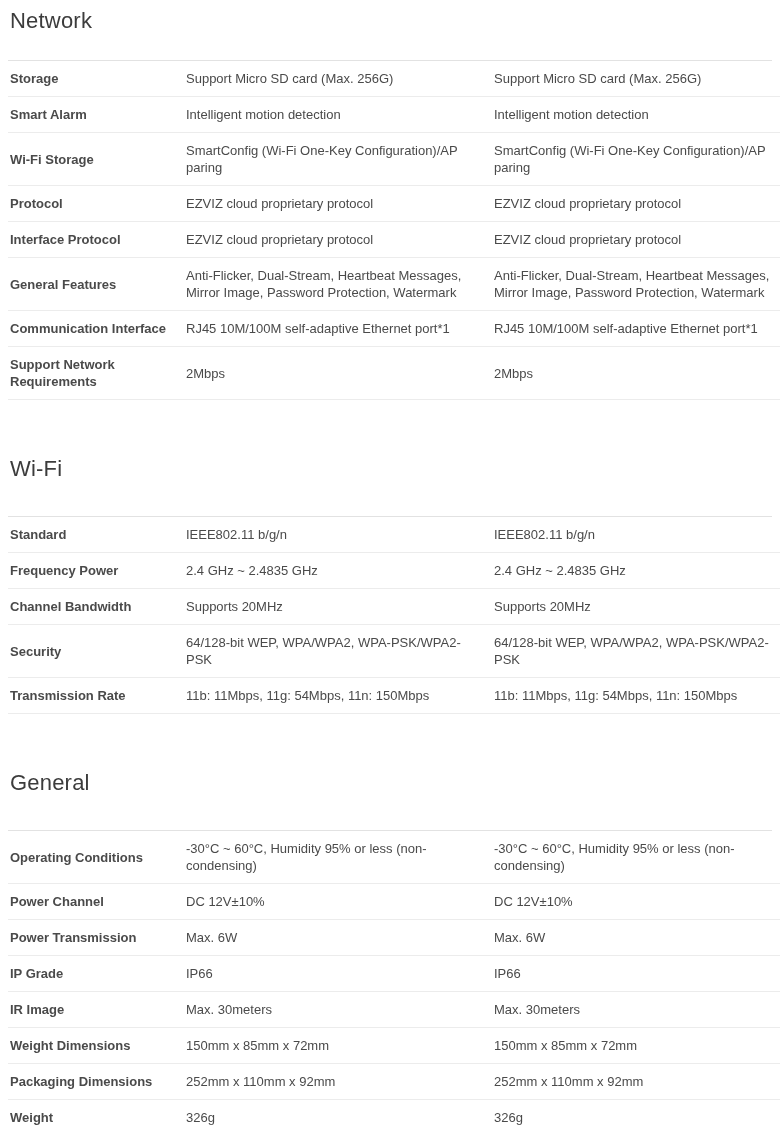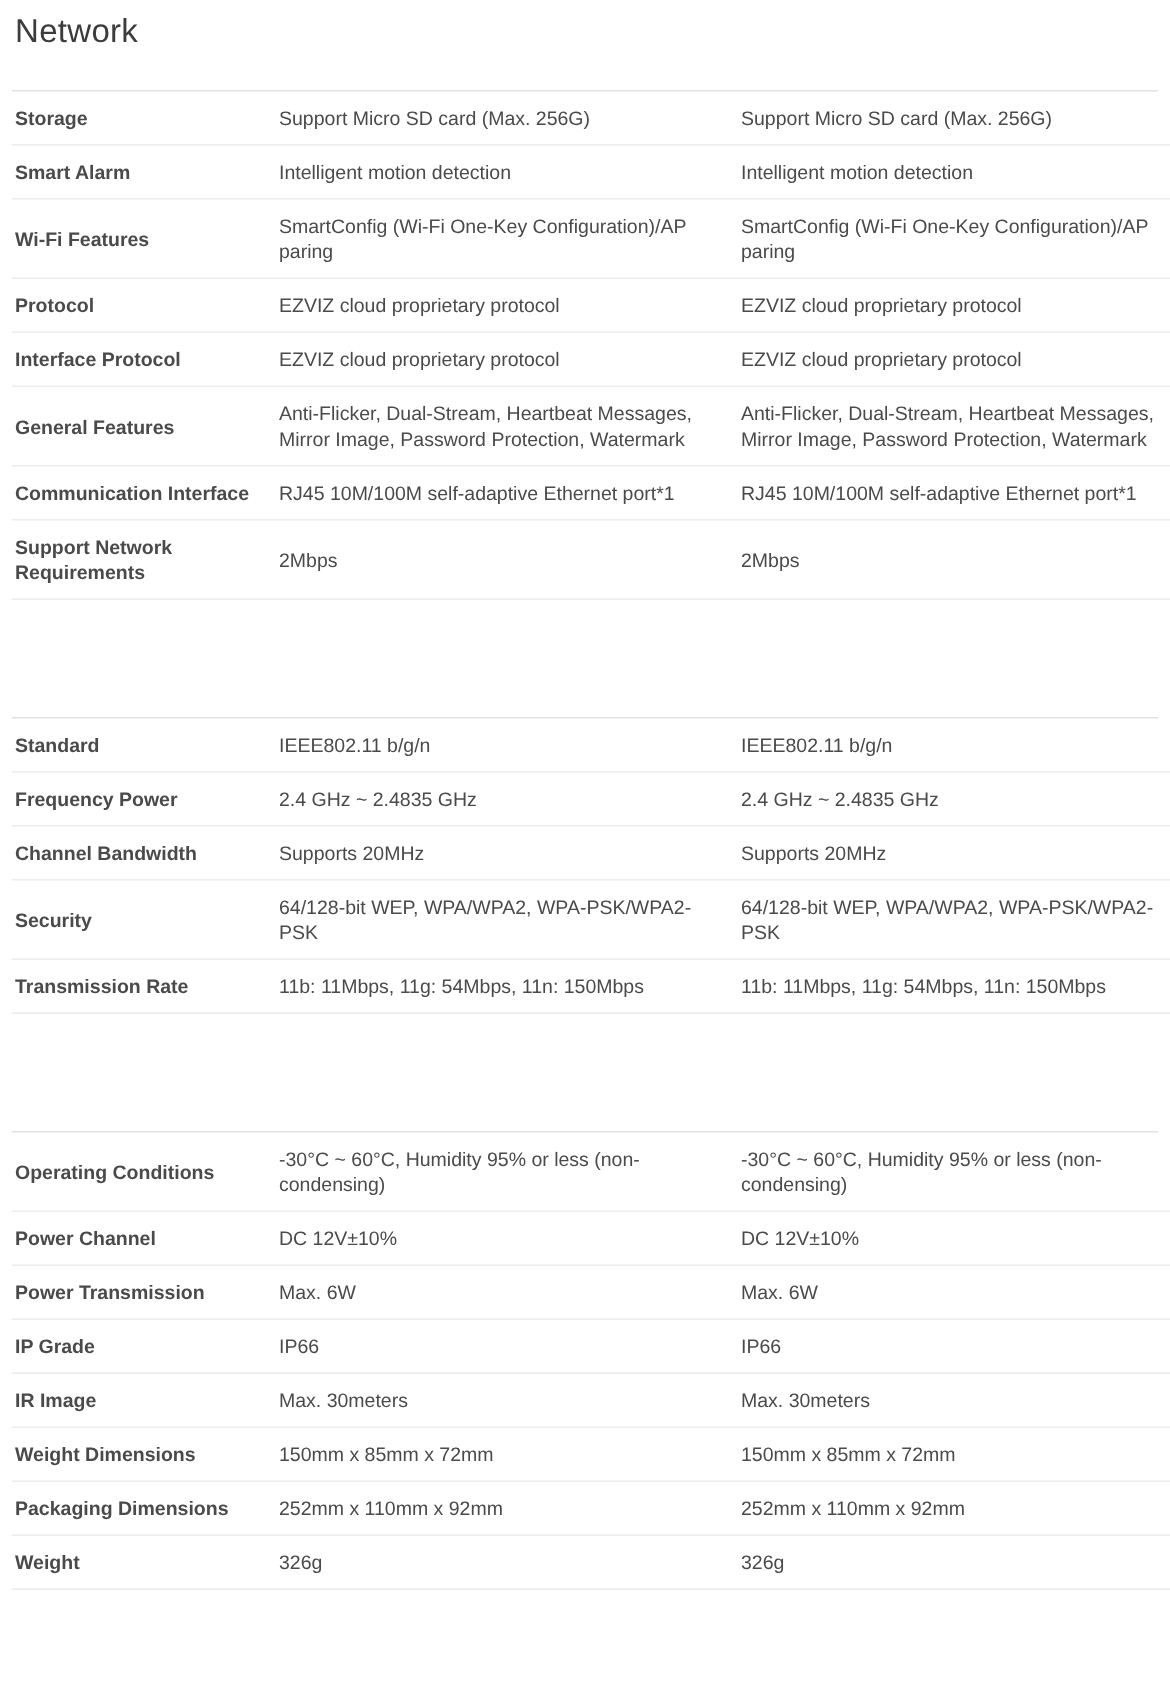--- a/index.html
+++ b/index.html
@@ -13,21 +13,21 @@
     font-family: "Liberation Sans", sans-serif;
     color: #333333;
     -webkit-font-smoothing: antialiased;
   }
   .page {
     width: 780px;
     box-sizing: border-box;
     padding: 0 8px 0 8px;
   }
   .section {
-    margin-bottom: 4px;
+    margin-bottom: 16px;
   }
   .section-title {
     font-size: 22px;
     font-weight: 400;
     color: #3c3c3c;
     letter-spacing: 0.2px;
     padding: 0 0 0 2px;
   }
   .section-rule {
     border: 0;
@@ -86,21 +86,21 @@
           <td class="label">Storage</td>
           <td class="val">Support Micro SD card (Max. 256G)</td>
           <td class="val2">Support Micro SD card (Max. 256G)</td>
         </tr>
         <tr>
           <td class="label">Smart Alarm</td>
           <td class="val">Intelligent motion detection</td>
           <td class="val2">Intelligent motion detection</td>
         </tr>
         <tr>
-          <td class="label">Wi-Fi Features</td>
+          <td class="label">Wi-Fi Storage</td>
           <td class="val">SmartConfig (Wi-Fi One-Key Configuration)/AP paring</td>
           <td class="val2">SmartConfig (Wi-Fi One-Key Configuration)/AP paring</td>
         </tr>
         <tr>
           <td class="label">Protocol</td>
           <td class="val">EZVIZ cloud proprietary protocol</td>
           <td class="val2">EZVIZ cloud proprietary protocol</td>
         </tr>
         <tr>
           <td class="label">Interface Protocol</td>
@@ -122,20 +122,21 @@
           <td class="val">2Mbps</td>
           <td class="val2">2Mbps</td>
         </tr>
       </tbody>
     </table>
   </div>
 
   <div class="gap-lg"></div>
 
   <div class="section">
+    <div class="section-title">Wi-Fi</div>
     <div class="gap-md"></div>
     <hr class="section-rule">
     <table class="spec">
       <tbody>
         <tr>
           <td class="label">Standard</td>
           <td class="val">IEEE802.11 b/g/n</td>
           <td class="val2">IEEE802.11 b/g/n</td>
         </tr>
         <tr>
@@ -158,20 +159,21 @@
           <td class="val">11b: 11Mbps, 11g: 54Mbps, 11n: 150Mbps</td>
           <td class="val2">11b: 11Mbps, 11g: 54Mbps, 11n: 150Mbps</td>
         </tr>
       </tbody>
     </table>
   </div>
 
   <div class="gap-lg"></div>
 
   <div class="section">
+    <div class="section-title">General</div>
     <div class="gap-md"></div>
     <hr class="section-rule">
     <table class="spec">
       <tbody>
         <tr>
           <td class="label">Operating Conditions</td>
           <td class="val">-30°C ~ 60°C, Humidity 95% or less (non-condensing)</td>
           <td class="val2">-30°C ~ 60°C, Humidity 95% or less (non-condensing)</td>
         </tr>
         <tr>

